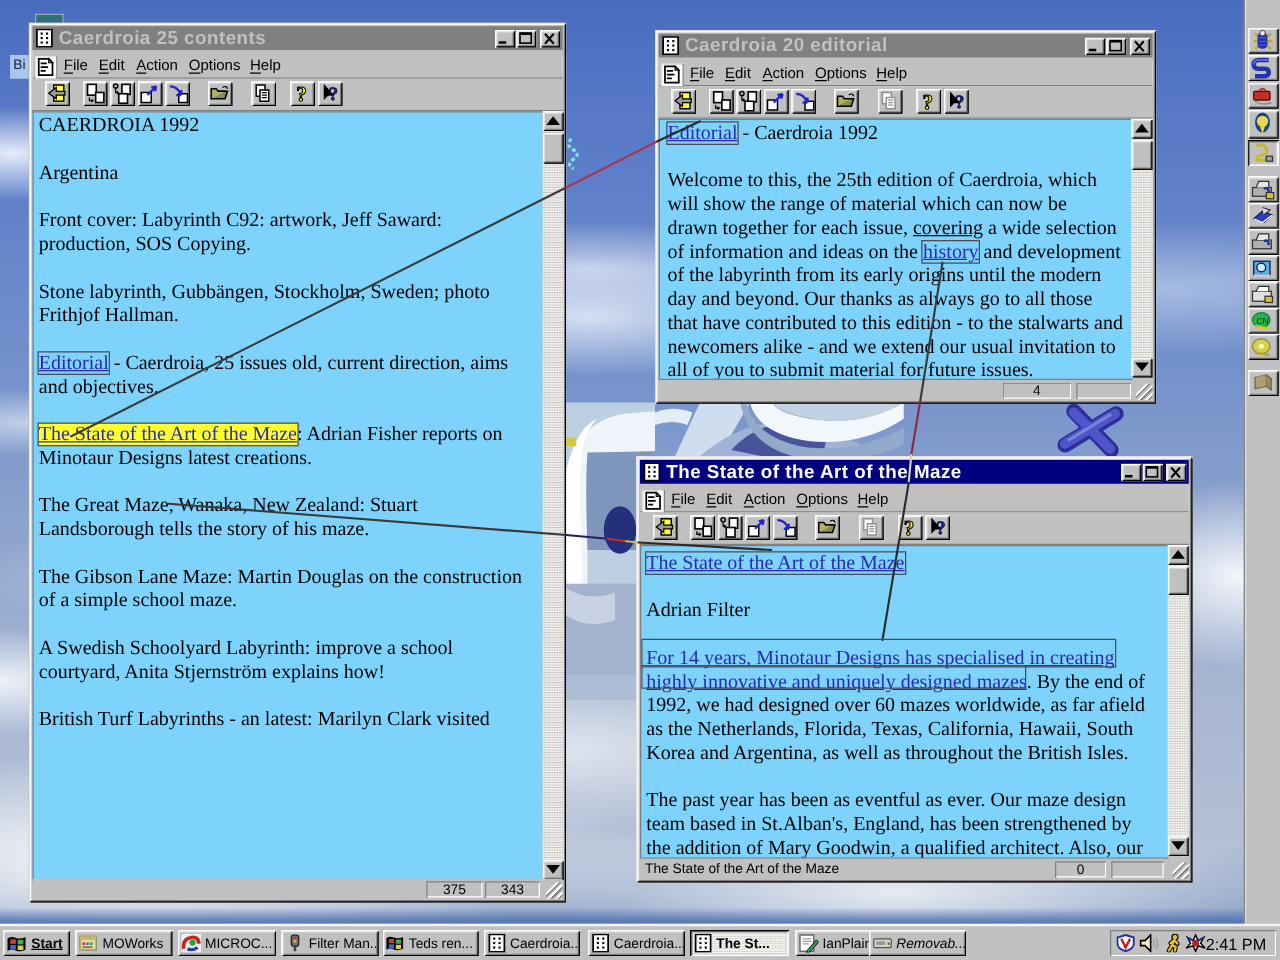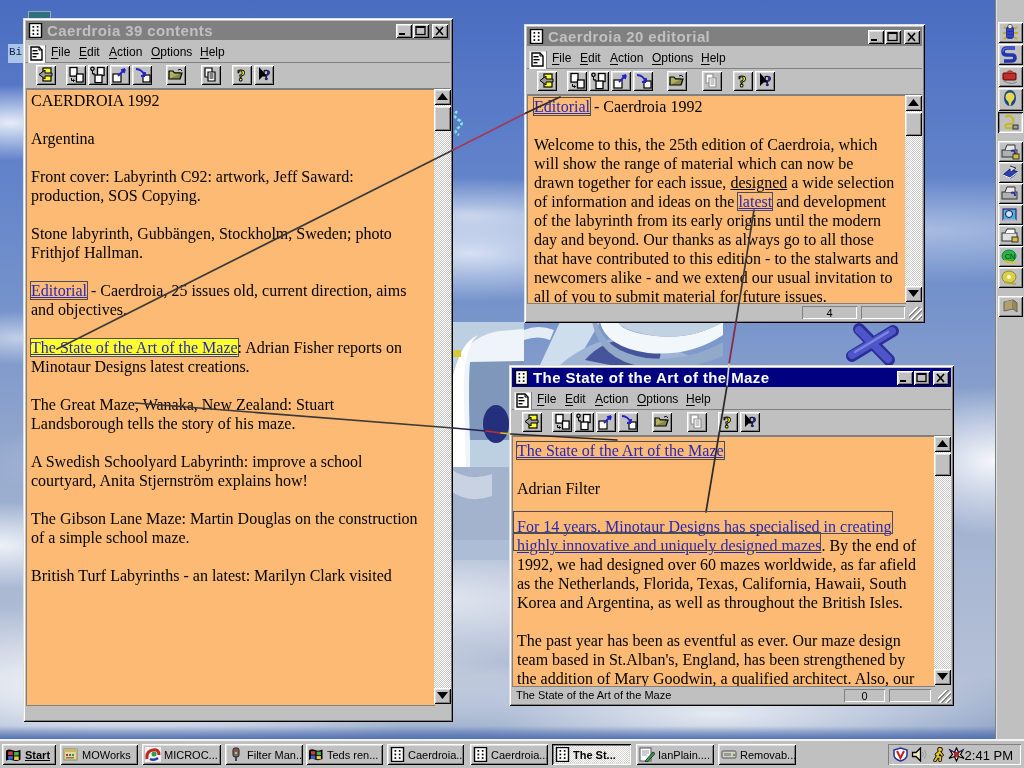--- a/index.html
+++ b/index.html
@@ -29,21 +29,21 @@
 .tb.cl{margin-left:3px;}
 .tb svg{position:absolute;left:0;top:0;}
 .menu{position:absolute;left:3px;top:23px;right:3px;height:21px;background:#c0c0c0;font-size:12px;color:#000;border-bottom:1px solid #808080;box-shadow:0 1px 0 #fff;}
 .menu span{position:absolute;top:4px;}
 .menu u{text-decoration-thickness:1px;text-underline-offset:2px;}
 .mdoc{position:absolute;left:2px;top:0px;width:18px;height:19px;background:#fff;box-shadow:inset -1px -1px 0 #808080,inset 1px 1px 0 #dfdfdf;}
 .tools{position:absolute;left:3px;top:45px;right:3px;height:25px;background:#c0c0c0;border-bottom:1px solid #808080;}
 .btn{position:absolute;top:2px;width:20px;height:20px;background:#c0c0c0;
  box-shadow:inset 1px 1px 0 #fff,inset -1px -1px 0 #000,inset 2px 2px 0 #dfdfdf,inset -2px -2px 0 #808080;}
 .btn svg{position:absolute;left:1px;top:1px;}
-.cont{position:absolute;background:#fdba74;border:1px solid #808080;border-right:none;overflow:hidden;}
+.cont{position:absolute;background:#7dd3fc;border:1px solid #808080;border-right:none;overflow:hidden;}
 .doc{position:absolute;font-family:"Liberation Serif",serif;font-size:16px;line-height:19px;color:#000;}
 .doc p{margin:19px 0 0 0;padding:0;}
 .doc p.f{margin-top:0;}
 a{color:#2929b8;text-decoration:underline;}
 .abox{outline:1px solid #4d4d59;}
 .sb{position:absolute;width:17px;background:
  repeating-conic-gradient(#fff 0% 25%, #ccc9c4 0% 50%) 0 0/2px 2px;}
 .sbtn{position:absolute;left:0;width:17px;height:16px;background:#c0c0c0;
  box-shadow:inset 1px 1px 0 #fff,inset -1px -1px 0 #000,inset 2px 2px 0 #dfdfdf,inset -2px -2px 0 #808080;}
 .sbtn svg{position:absolute;left:2px;top:3px;}
@@ -153,21 +153,21 @@
         </g>
 </defs>
 </svg>
 
 <div style="position:absolute;left:0;top:726px;width:1024px;height:15px;background:linear-gradient(180deg,rgba(80,112,178,0),rgba(80,112,178,.5) 45%,#5272b4 90%)"></div>
 
 <div id="glyphs">
 
   <div style="position:absolute;left:28px;top:11px;width:21px;height:7px;background:#2f6f7f;border:1px solid #9aa;border-bottom:none"></div>
 
-  <div style="position:absolute;left:8px;top:44px;width:15px;height:17px;background:#aac4ea;color:#102040;font-size:11px;padding-top:2px;text-align:center;font-family:Liberation Mono, monospace;">Bi</div>
+  <div style="position:absolute;left:8px;top:44px;width:15px;height:17px;background:#aac4ea;color:#102040;font-size:11px;padding-top:2px;text-align:center;">Bi</div>
   <svg width="1024" height="768" style="position:absolute;left:0;top:0">
 
     <path d="M457 111 q-5 6 2 9 q6 3 -1 8 q-5 4 1 7" fill="none" stroke="#7de8e0" stroke-width="2.5" stroke-dasharray="3 2"></path>
 
     <rect x="449" y="322" width="75" height="145" fill="#bdd0e2"></rect>
     <path d="M449 475 L449 400 Q453 338 500 331 L524 329 L524 361 L502 362 Q473 365 470 415 L470 475 Z" fill="#eef4f9"></path>
     <path d="M449 455 Q447 420 451 396 Q455 345 478 335 Q462 348 464 400 L466 470 Q456 473 449 455 Z" fill="#ffffff"></path>
     <path d="M470 362 L524 361 L524 365 L511 365 L511 440 L470 440 Q468 385 470 362 Z" fill="#7e97ba"></path>
     <ellipse cx="496" cy="424" rx="13" ry="19" fill="#25307c"></ellipse>
     <rect x="453" y="350" width="8" height="7" fill="#d8c838"></rect>
@@ -191,21 +191,21 @@
       <path d="M855 352 L888 332" stroke="#7b84e0" stroke-width="2.5"></path>
     </g>
   </svg>
 </div>
 
 <div class="win" id="w1" style="left:23px;top:18px;width:430px;height:704px;">
   <div class="tbar">
         <svg class="ticon" viewBox="0 0 16 15">
           <use href="#docicon"></use>
         </svg>
-        <span>Caerdroia 39 contents</span>
+        <span>Caerdroia 25 contents</span>
     <span class="tbtns">
           <span class="tb">
             <svg width="16" height="14">
               <rect x="3" y="9" width="6" height="2" fill="#000"></rect>
             </svg>
           </span>
           <span class="tb">
             <svg width="16" height="14">
               <rect x="3" y="2.5" width="9" height="8" fill="none" stroke="#000" stroke-width="1.3"></rect>
               <rect x="3" y="2" width="9" height="2" fill="#000"></rect>
@@ -277,38 +277,43 @@
   </div>
   <div class="cont" style="left:3px;top:71px;width:408px;height:615px;">
     <div class="doc" style="left:4px;top:1px;width:402px;">
       <p class="f">CAERDROIA 1992</p>
       <p>Argentina</p>
       <p>Front cover: Labyrinth C92: artwork, Jeff Saward:<br>production, SOS Copying.</p>
       <p>Stone labyrinth, Gubbängen, Stockholm, Sweden; photo<br>Frithjof Hallman.</p>
       <p><a class="abox">Editorial</a> - Caerdroia, 25 issues old, current direction, aims<br>and objectives.</p>
       <p><a class="abox hl">The State of the Art of the Maze</a>: Adrian Fisher reports on<br>Minotaur Designs latest creations.</p>
       <p>The Great Maze, Wanaka, New Zealand: Stuart<br>Landsborough tells the story of his maze.</p>
+      <p>The Gibson Lane Maze: Martin Douglas on the construction<br>of a simple school maze.</p>
       <p>A Swedish Schoolyard Labyrinth: improve a school<br>courtyard, Anita Stjernström explains how!</p>
-      <p>The Gibson Lane Maze: Martin Douglas on the construction<br>of a simple school maze.</p>
       <p>British Turf Labyrinths - an latest: Marilyn Clark visited</p>
     </div>
   </div>
   <div class="sb" style="left:411px;top:71px;height:615px;">
     <div class="sbtn" style="top:0">
           <svg width="13" height="9">
             <use href="#upar"></use>
           </svg>
         </div>
     <div class="thumb" style="top:17px;height:25px"></div>
     <div class="sbtn" style="bottom:0;top:auto">
           <svg width="13" height="9">
             <use href="#dnar"></use>
           </svg>
         </div>
   </div>
+  <div class="stat">
+        <span class="sfield" style="left:315px;width:45px;">375</span>
+        <span class="sfield" style="left:362px;width:44px;">343</span>
+        <span class="grip"></span>
+      </div>
 </div>
 
 <div class="win" id="w2" style="left:524px;top:24px;width:401px;height:299px;">
   <div class="tbar">
         <svg class="ticon" viewBox="0 0 16 15">
           <use href="#docicon"></use>
         </svg>
         <span>Caerdroia 20 editorial</span>
     <span class="tbtns">
           <span class="tb">
@@ -384,22 +389,22 @@
           <svg width="18" height="18">
             <use href="#tchelp"></use>
           </svg>
         </div>
   </div>
   <div class="cont" style="left:3px;top:71px;width:378px;height:207px;">
     <div class="doc" style="left:6px;top:1px;width:372px;">
       <p class="f"><a class="abox">Editorial</a> - Caerdroia 1992</p>
       <p>Welcome to this, the 25th edition of Caerdroia, which<br>
 will show the range of material which can now be<br>
-drawn together for each issue, <u>designed</u> a wide selection<br>
-of information and ideas on the <a class="abox">latest</a> and development<br>
+drawn together for each issue, <u>covering</u> a wide selection<br>
+of information and ideas on the <a class="abox">history</a> and development<br>
 of the labyrinth from its early origins until the modern<br>
 day and beyond. Our thanks as always go to all those<br>
 that have contributed to this edition - to the stalwarts and<br>
 newcomers alike - and we extend our usual invitation to<br>
 all of you to submit material for future issues.</p>
     </div>
   </div>
   <div class="sb" style="left:381px;top:71px;height:207px;">
     <div class="sbtn" style="top:0">
           <svg width="13" height="9">
@@ -658,21 +663,21 @@
             <use href="#docicon"></use>
           </svg></span>Caerdroia...</div>
   <div class="task down" style="left:552px;width:79px;"><span class="ic"><svg width="15" height="15">
             <use href="#docicon"></use>
           </svg></span>The St...</div>
   <div class="task" style="left:636px;width:78px;"><span class="ic"><svg width="16" height="15">
             <rect x="1" y="1" width="11" height="13" fill="#fff" stroke="#555"></rect>
             <path d="M3 4 h7 M3 6 h7 M3 8 h5" stroke="#99a" stroke-width="1"></path>
             <path d="M7 13 L14 5 l2 1.5 -7 8 -3 1 z" fill="#30a048" stroke="#111" stroke-width="0.8"></path>
           </svg></span>IanPlain....</div>
-  <div class="task" style="left:718px;width:78px;"><span class="ic"><svg width="16" height="15">
+  <div class="task" style="left:695px;width:78px;font-style:italic;"><span class="ic"><svg width="16" height="15">
             <rect x="1" y="4" width="14" height="7" rx="1" fill="#d4d0c8" stroke="#555"></rect>
             <rect x="3" y="6" width="7" height="3" fill="#999"></rect>
             <circle cx="13" cy="8" r="1" fill="#2a8a2a"></circle>
           </svg></span>Removab...</div>
   <div id="tray">
     <svg width="15" height="15" style="margin-left:5px">
           <path d="M7.5 1 L14 3 V8 Q14 12 7.5 14 Q1 12 1 8 V3 Z" fill="#fff" stroke="#2030a0" stroke-width="1.5"></path>
           <path d="M4 4 L7.5 11 L11 4" fill="none" stroke="#c02020" stroke-width="2"></path>
         </svg>
     <svg width="16" height="15" style="margin-left:3px">

